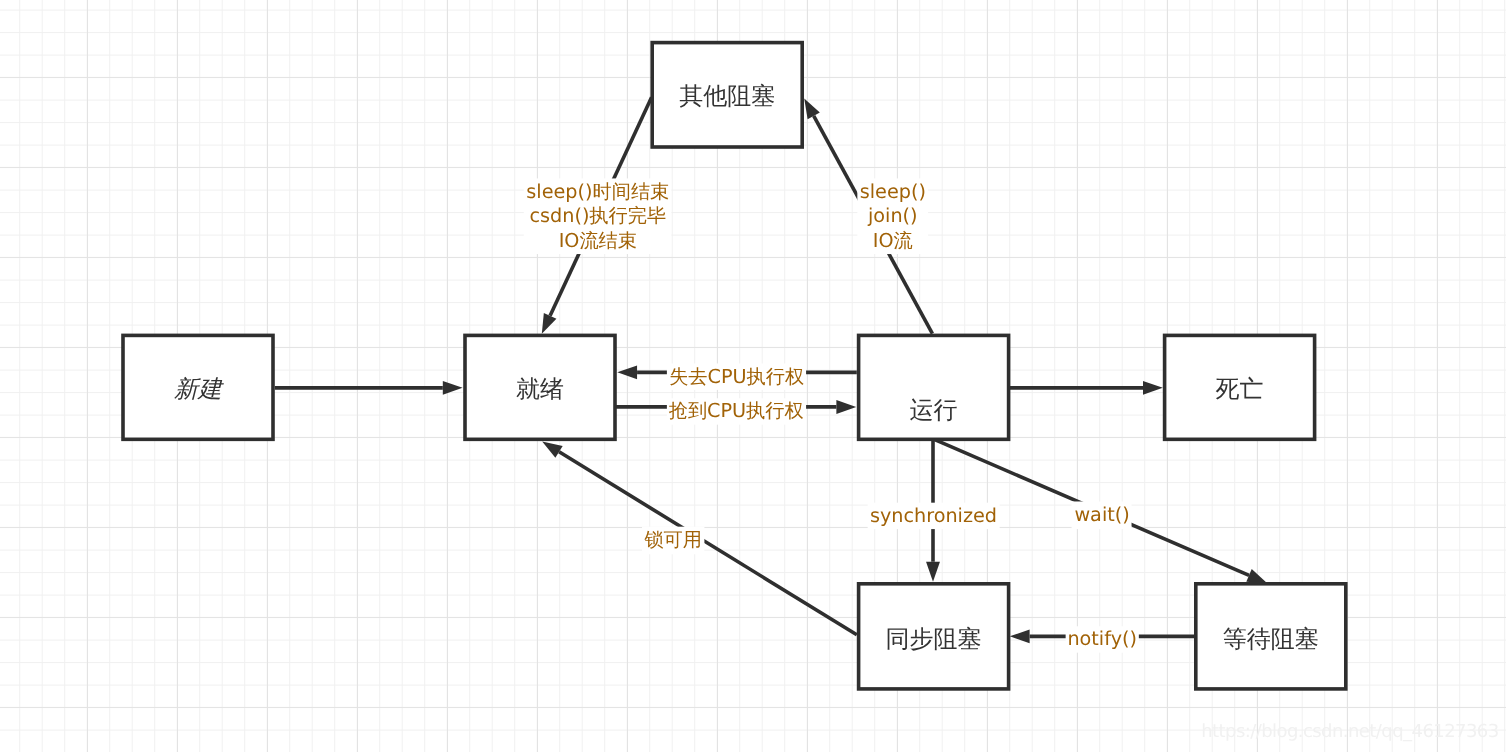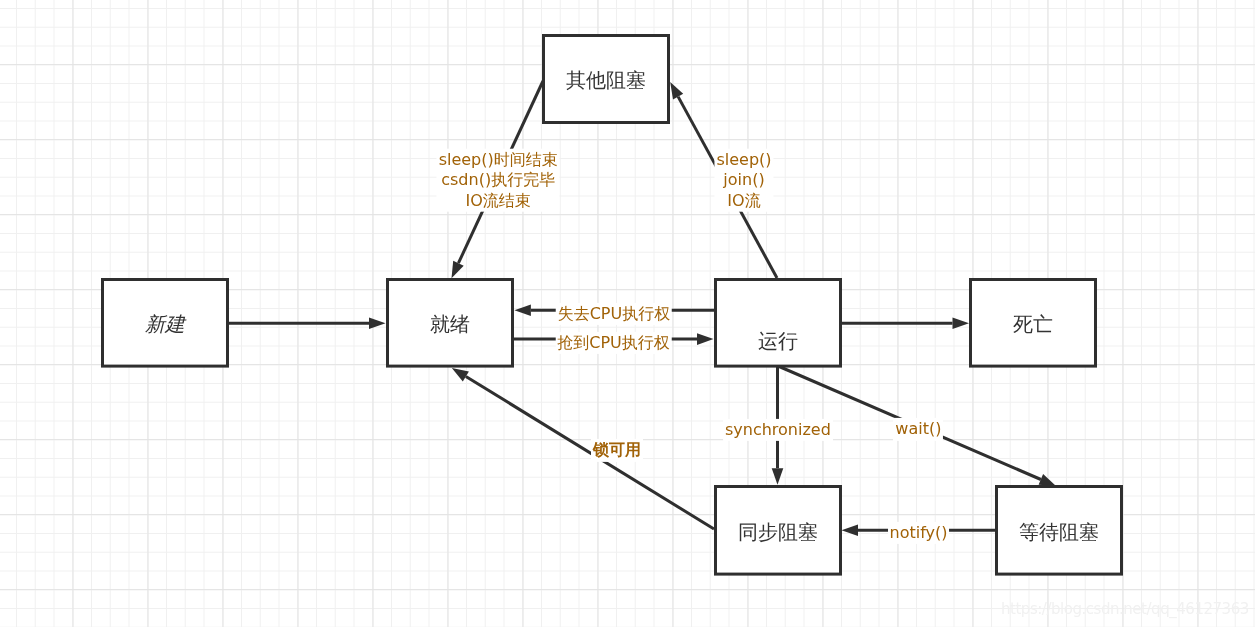--- a/index.html
+++ b/index.html
@@ -123,21 +123,21 @@
       </div>
       <div class="elabel" style="left: 777.9px; top: 430px;">
         <div>synchronized</div>
       </div>
       <div class="elabel" style="left: 918.4px; top: 429.3px;">
         <div>wait()</div>
       </div>
       <div class="elabel" style="left: 918.5px; top: 532.6px;">
         <div>notify()</div>
       </div>
-      <div class="elabel" style="left: 617px; top: 450.3px; font-weight: bold;">
+      <div class="elabel" style="left: 561px; top: 450.3px;">
         <div>锁可用</div>
       </div>
     </div>
 
   <div id="wm">https://blog.csdn.net/qq_46127363</div>
 <div class="nlabel" style="left: 165px; top: 324.1px; font-style: italic;">新建</div>
     <div class="nlabel" style="left: 450px; top: 324.1px;">就绪</div>
     <div class="nlabel" style="left: 778px; top: 325px; margin-top: 16px;">运行</div>
     <div class="nlabel" style="left: 1033px; top: 324.1px;">死亡</div>
     <div class="nlabel" style="left: 606px; top: 80.3px;">其他阻塞</div>

